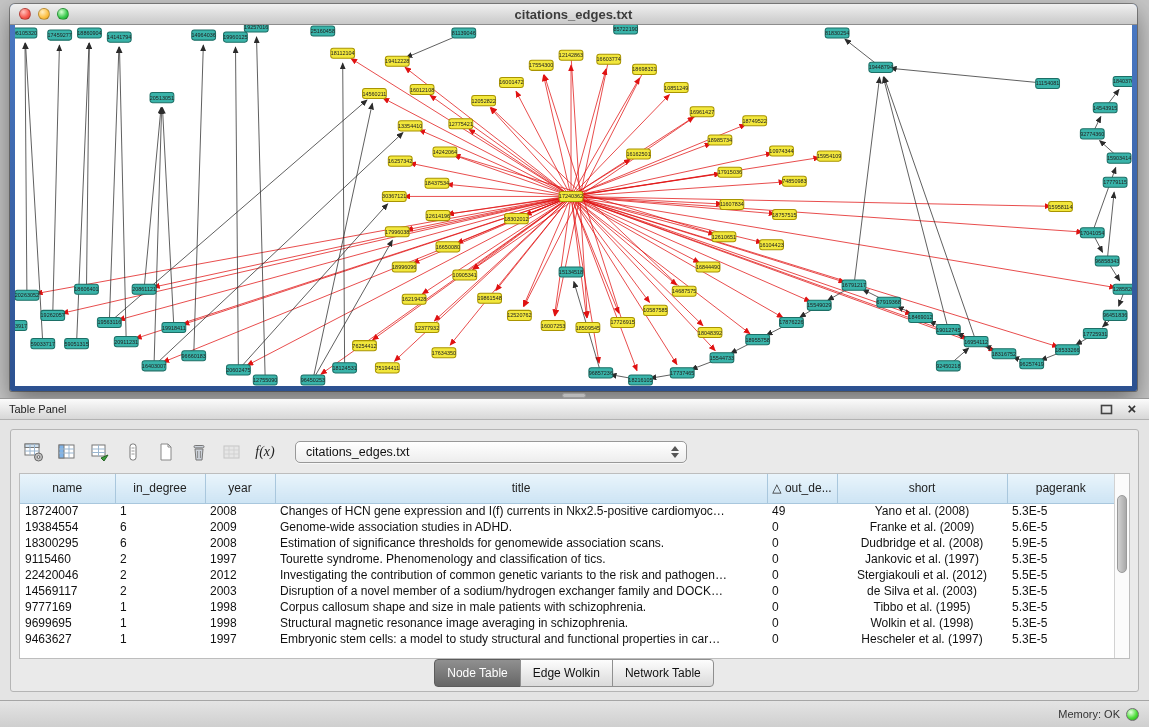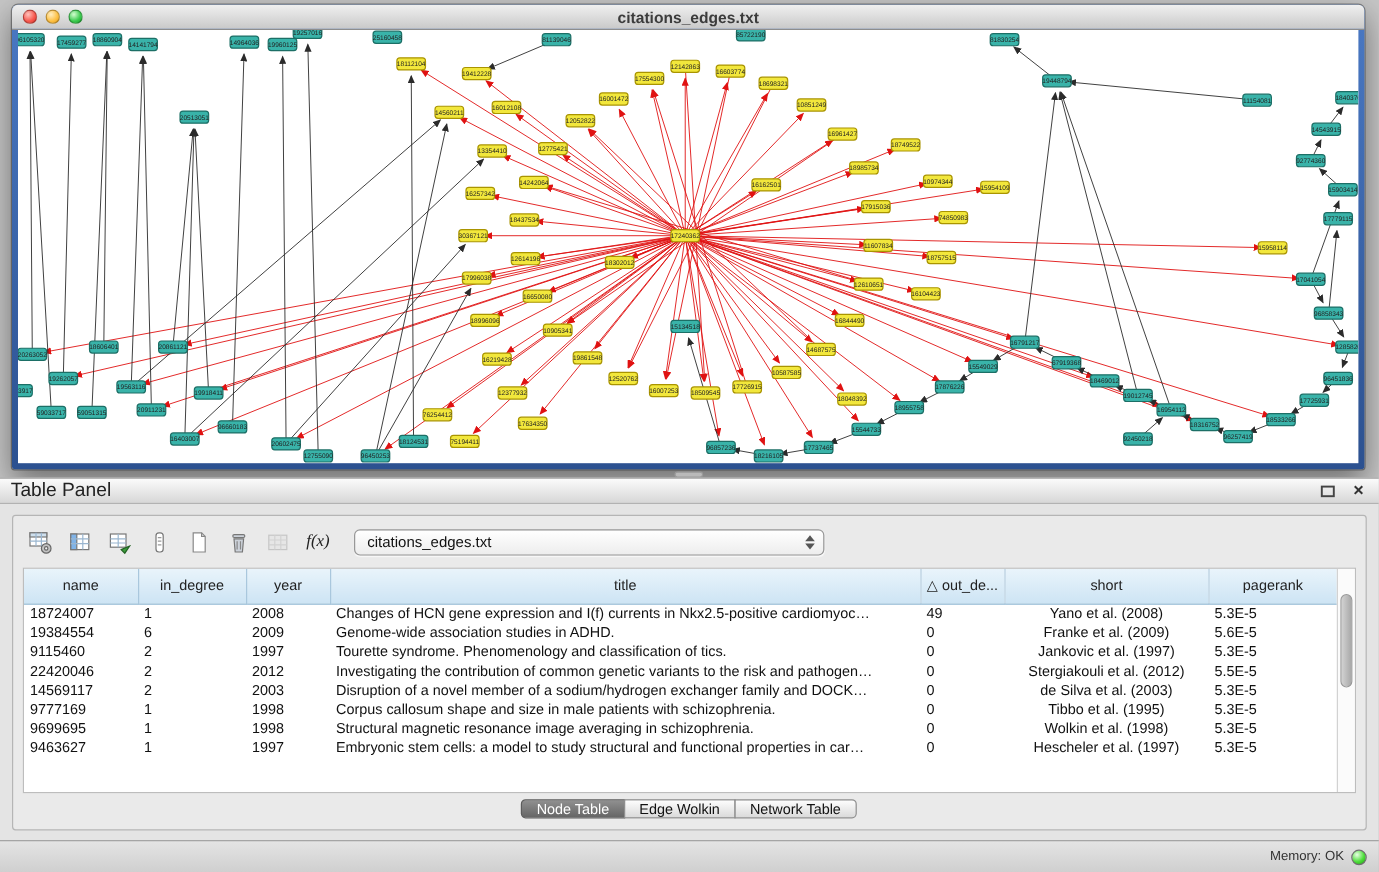--- a/index.html
+++ b/index.html
@@ -43,21 +43,21 @@
   
   .table-panel{
     position:absolute; left:0; top:398px; width:1149px; height:302px;
     background:#e4e4e4; border-top:1px solid #979797;
   }
   .panel-header{
     height:21px; background:linear-gradient(#fbfbfb,#d7d7d7);
     border-bottom:1px solid #b2b2b2;
     display:flex; align-items:center; padding:0 9px; gap:10px;
   }
-  .panel-title{ font-size:16px; color:#222; }
+  .panel-title{ font-size:11px; color:#222; }
   .panel-header .spacer{ flex:1; }
   .float-btn,.close-btn{ background:none; border:none; display:flex; align-items:center; justify-content:center; width:16px; height:16px; cursor:default; }
   .close-btn span{ font-size:15px; font-weight:bold; color:#333; line-height:14px; }
 
   .panel-content{
     position:absolute; left:10px; top:30px; right:10px; bottom:8px;
     background:#eaeaea; border:1px solid #b5b5b5; border-radius:3px;
     display:flex; flex-direction:column; padding:5px 8px 4px 8px;
   }
 
@@ -98,21 +98,21 @@
   td.col-short{ text-align:center; }
   .vscroll{ width:15px; background:#fbfbfb; border-left:1px solid #d2d2d2; position:relative; }
   .vthumb{
     position:absolute; left:2px; top:21px; width:10px; height:78px;
     border-radius:6px; border:1px solid #9a9a9a;
     background:linear-gradient(90deg,#d2d2d2,#a9a9a9);
   }
 
   .tabs-bar{ flex:0 0 26px; display:flex; align-items:center; justify-content:center; }
   .tab{
-    font-size:12px; height:16px; padding:0 12px; display:flex; align-items:center;
+    font-size:12px; height:28px; padding:0 12px; display:flex; align-items:center;
     border:1px solid #8f8f8f; background:linear-gradient(#fdfdfd,#dadada);
     margin-left:-1px; color:#111;
   }
   .tab:first-child{ border-radius:4px 0 0 4px; }
   .tab:last-child{ border-radius:0 4px 4px 0; }
   .tab.selected{ background:linear-gradient(#909090,#666666); color:#fff; border-color:#5c5c5c; }
 
   
   .status-bar{
     position:absolute; left:0; bottom:0; width:1149px; height:27px;
@@ -835,20 +835,29 @@
             <tr>
               <td class="col-name">19384554</td>
               <td class="col-in_degree">6</td>
               <td class="col-year">2009</td>
               <td class="col-title">Genome-wide association studies in ADHD.</td>
               <td class="col-out_degree">0</td>
               <td class="col-short">Franke et al. (2009)</td>
               <td class="col-pagerank">5.6E-5</td>
             </tr>
             <tr>
+              <td class="col-name">18300295</td>
+              <td class="col-in_degree">6</td>
+              <td class="col-year">2008</td>
+              <td class="col-title">Estimation of significance thresholds for genomewide association scans.</td>
+              <td class="col-out_degree">0</td>
+              <td class="col-short">Dudbridge et al. (2008)</td>
+              <td class="col-pagerank">5.9E-5</td>
+            </tr>
+            <tr>
               <td class="col-name">9115460</td>
               <td class="col-in_degree">2</td>
               <td class="col-year">1997</td>
               <td class="col-title">Tourette syndrome. Phenomenology and classification of tics.</td>
               <td class="col-out_degree">0</td>
               <td class="col-short">Jankovic et al. (1997)</td>
               <td class="col-pagerank">5.3E-5</td>
             </tr>
             <tr>
               <td class="col-name">22420046</td>

